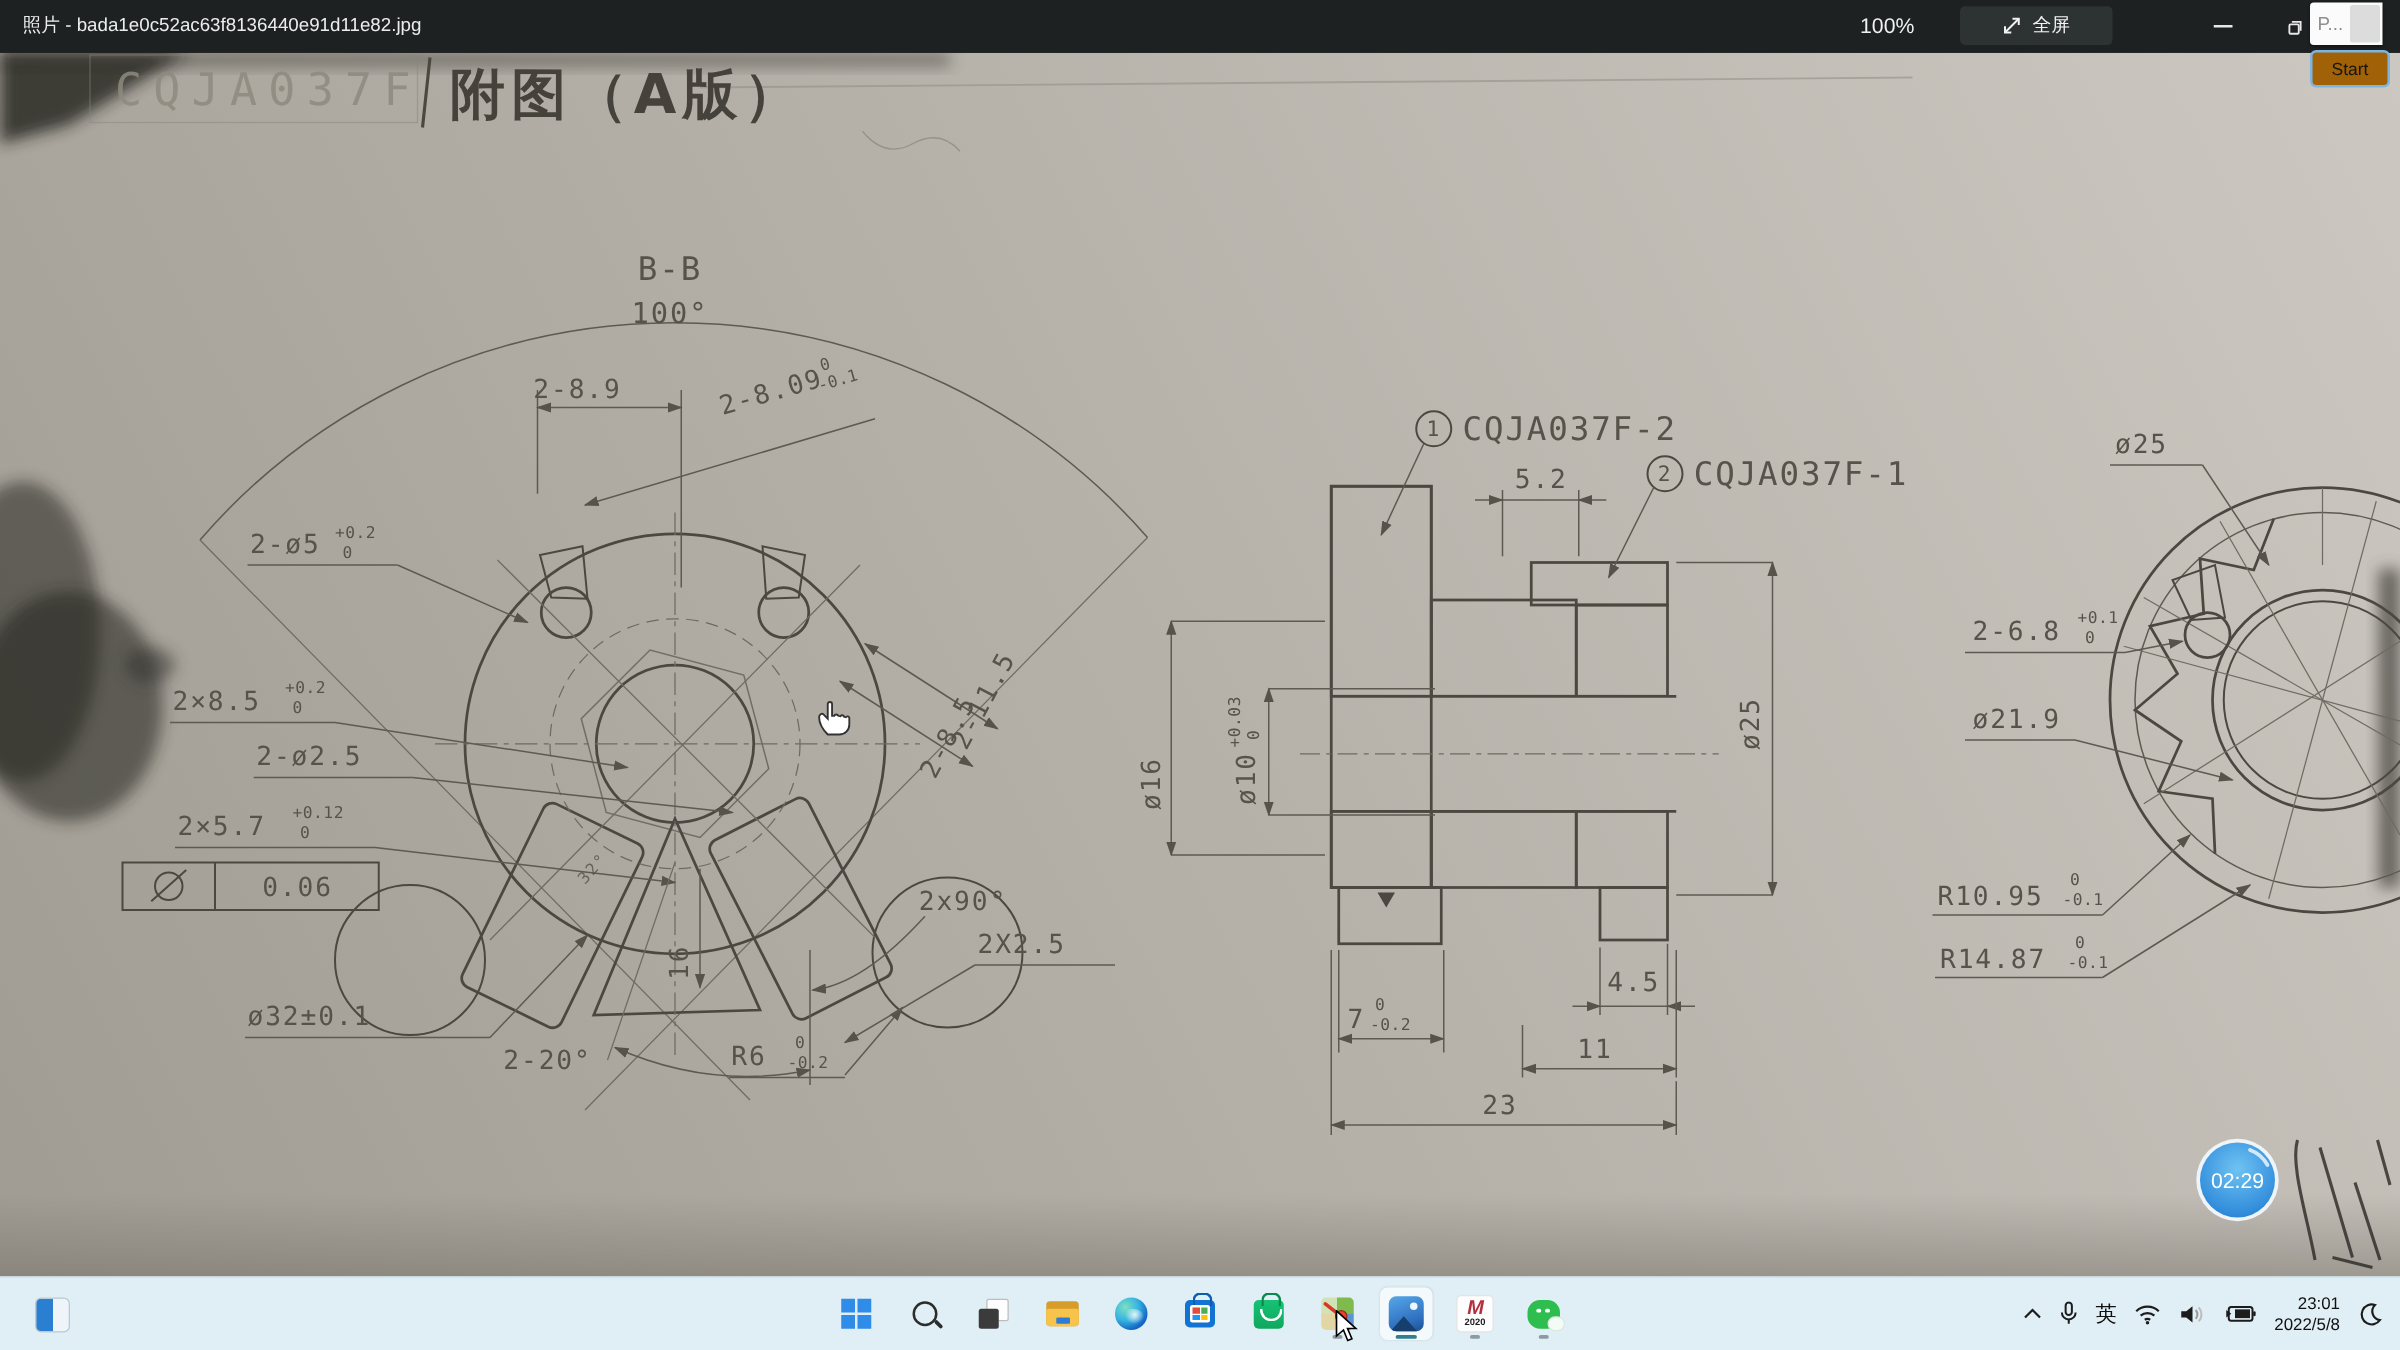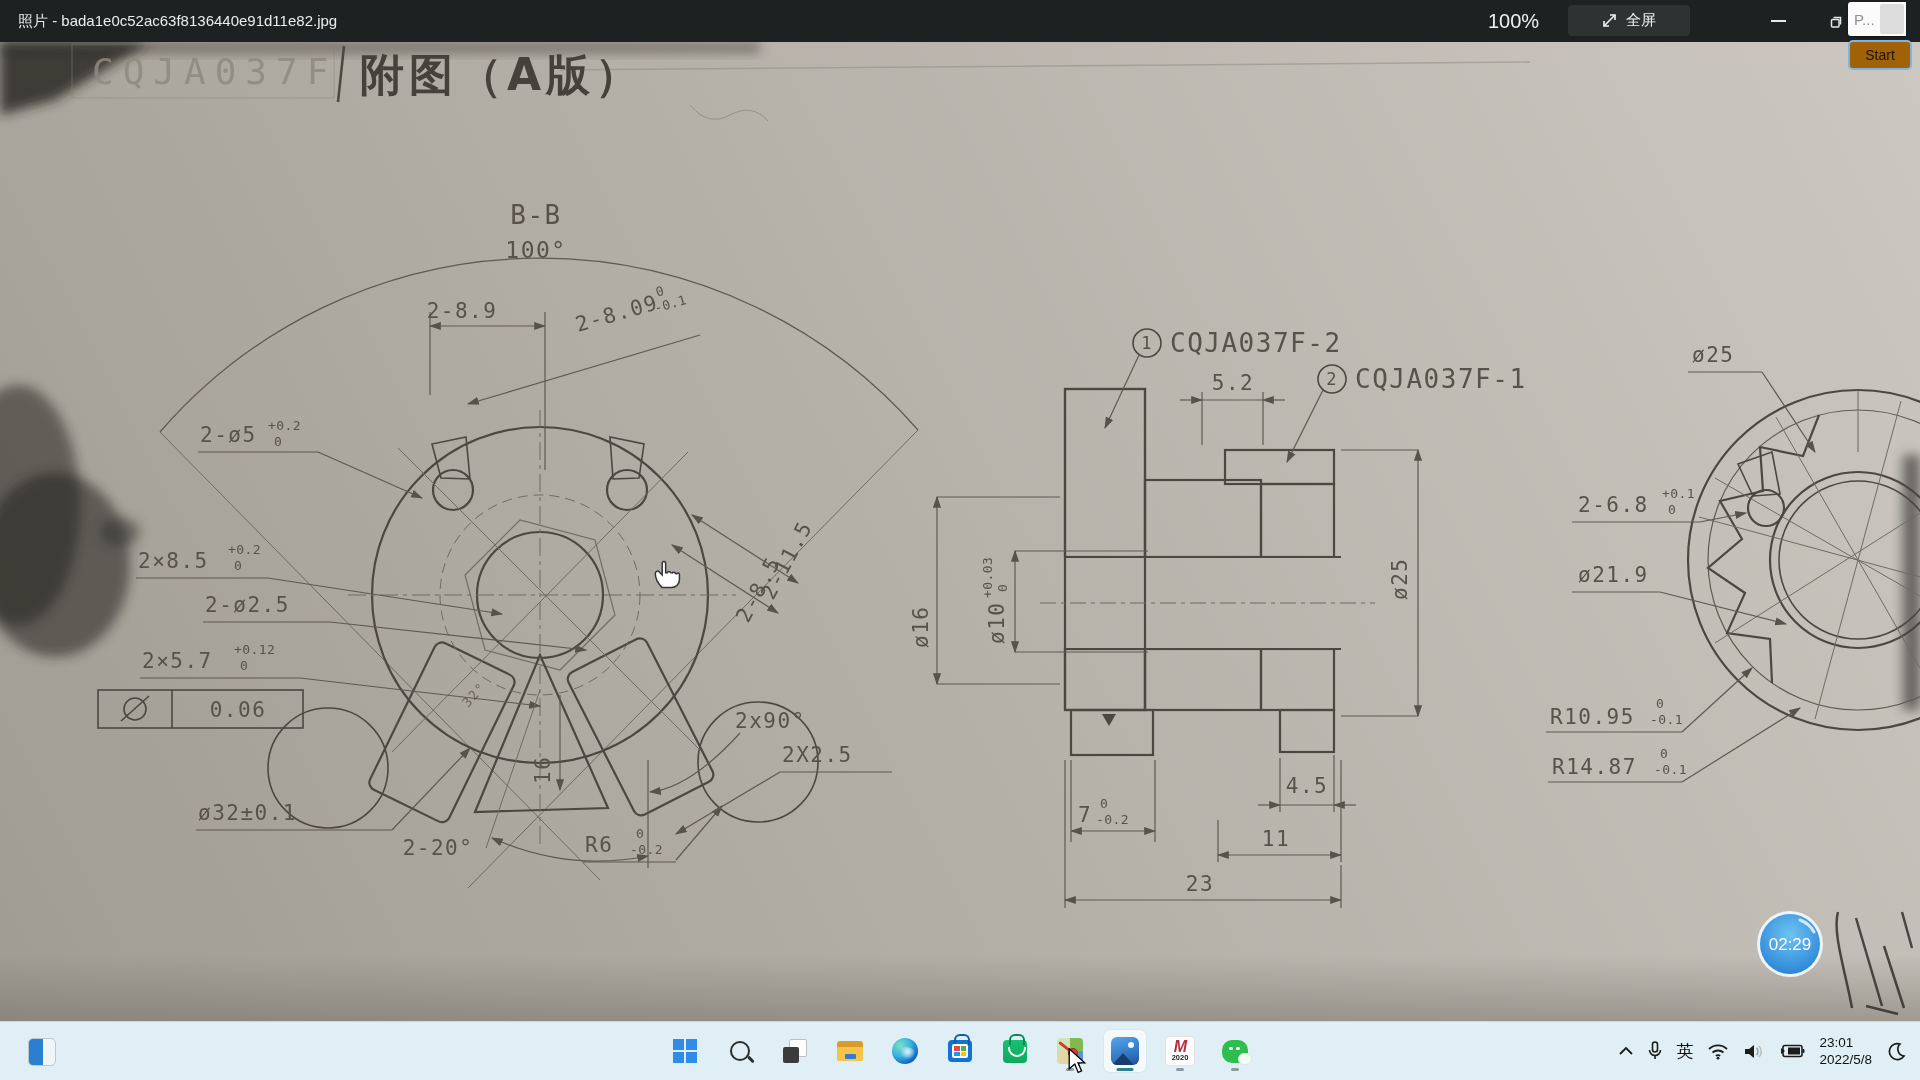--- a/index.html
+++ b/index.html
@@ -3,21 +3,21 @@
 <meta charset="utf-8">
 <style>
   html,body{margin:0;padding:0;width:1920px;height:1080px;overflow:hidden;background:#000;
     font-family:"Liberation Sans",sans-serif;}
   #stage{position:relative;width:1920px;height:1080px;}
 
   
   .titlebar{position:absolute;top:0;left:0;width:1920px;height:42px;background:#1d2122;
     color:#e8e8e8;z-index:40;}
   .tb-title{position:absolute;left:18px;top:0;line-height:42px;font-size:15px;color:#ececec;}
-  .tb-zoom{position:absolute;left:1488px;top:0;line-height:42px;font-size:20px;color:#f0f0f0;}
+  .tb-zoom{position:absolute;left:1488px;top:0;line-height:42px;font-size:17px;color:#f0f0f0;}
   .tb-fullscreen{position:absolute;left:1568px;top:5px;width:122px;height:31px;background:#2d3233;
     border-radius:4px;display:flex;align-items:center;justify-content:center;gap:9px;font-size:15px;color:#f2f2f2;cursor:default;}
   .tb-min{position:absolute;left:1756px;top:0;width:44px;height:42px;display:flex;align-items:center;justify-content:center;}
   .tb-min span{display:block;width:15px;height:2px;background:#e8e8e8;}
   .tb-restore{position:absolute;left:1814px;top:0;width:44px;height:42px;display:flex;align-items:center;justify-content:center;}
   .popup{position:absolute;left:1848px;top:2px;width:58px;height:34px;background:#fbfbfb;border-radius:3px 0 0 3px;
     display:flex;align-items:center;z-index:50;box-shadow:0 1px 3px rgba(0,0,0,.4);}
   .popup .ptxt{font-size:15px;color:#8f8f8f;padding-left:6px;flex:1;}
   .popup .pbtn{width:24px;height:30px;background:#dcdcdc;border-radius:2px;margin-right:2px;}
   .startbtn{position:absolute;left:1848px;top:40px;width:60px;height:26px;background:#a16207;
@@ -77,21 +77,21 @@
   .micon{position:relative;width:28px;height:28px;background:#fdfdfd;border-radius:4px;border:1px solid #e3e3e3;
     display:flex;flex-direction:column;align-items:center;justify-content:center;}
   .micon .mm{font-size:16px;font-weight:bold;font-style:italic;color:#b5303c;line-height:14px;letter-spacing:-1px;}
   .micon .yy{font-size:7.5px;font-weight:bold;color:#1c1c1c;line-height:8px;}
   .wechat{position:relative;width:26px;height:23px;background:#2dbe4f;border-radius:10px;}
   .wechat i{position:absolute;top:7px;width:3.5px;height:3.5px;border-radius:50%;background:#fff;}
   .wechat i.e1{left:7px;} .wechat i.e2{left:14px;}
   .wechat:after{content:"";position:absolute;right:-4px;bottom:-2px;width:12px;height:10px;background:#f3fbf5;border-radius:6px;border:1px solid #dbe8de;}
   .tray{position:absolute;right:14px;top:0;height:58px;display:flex;align-items:center;gap:14px;color:#1c1c1c;}
   .ime{font-size:17px;color:#111;}
-  .clock{text-align:left;font-size:13.5px;color:#111;line-height:17px;}
+  .clock{text-align:right;font-size:13.5px;color:#111;line-height:17px;}
   .cursor-arrow{position:absolute;left:1066px;bottom:6px;z-index:60;}
 </style>
 </head>
 <body>
 <div id="stage">
 
 <div class="titlebar">
   <div class="tb-title">照片 - bada1e0c52ac63f8136440e91d11e82.jpg</div>
   <div class="tb-zoom">100%</div>
   <div class="tb-fullscreen">

